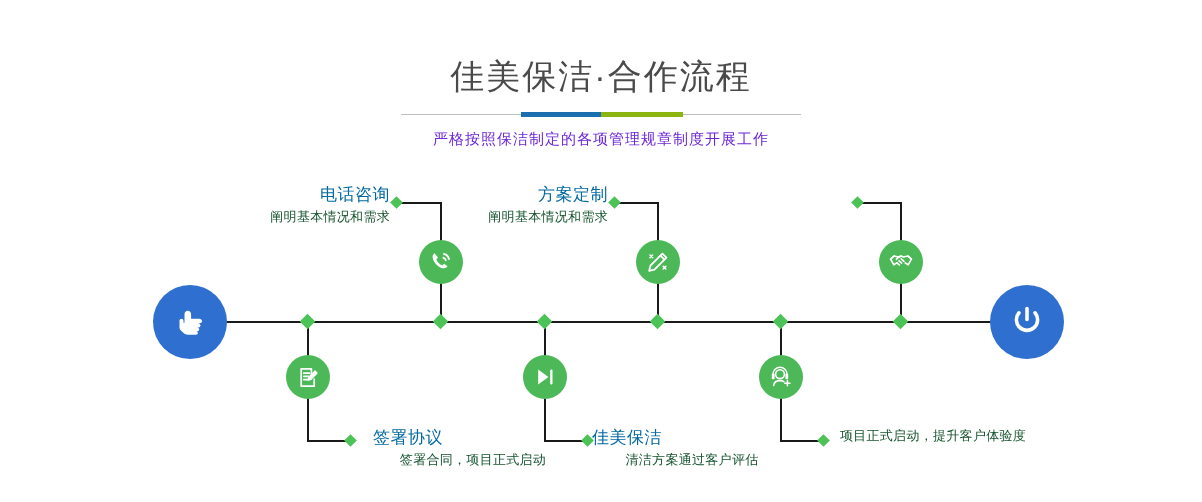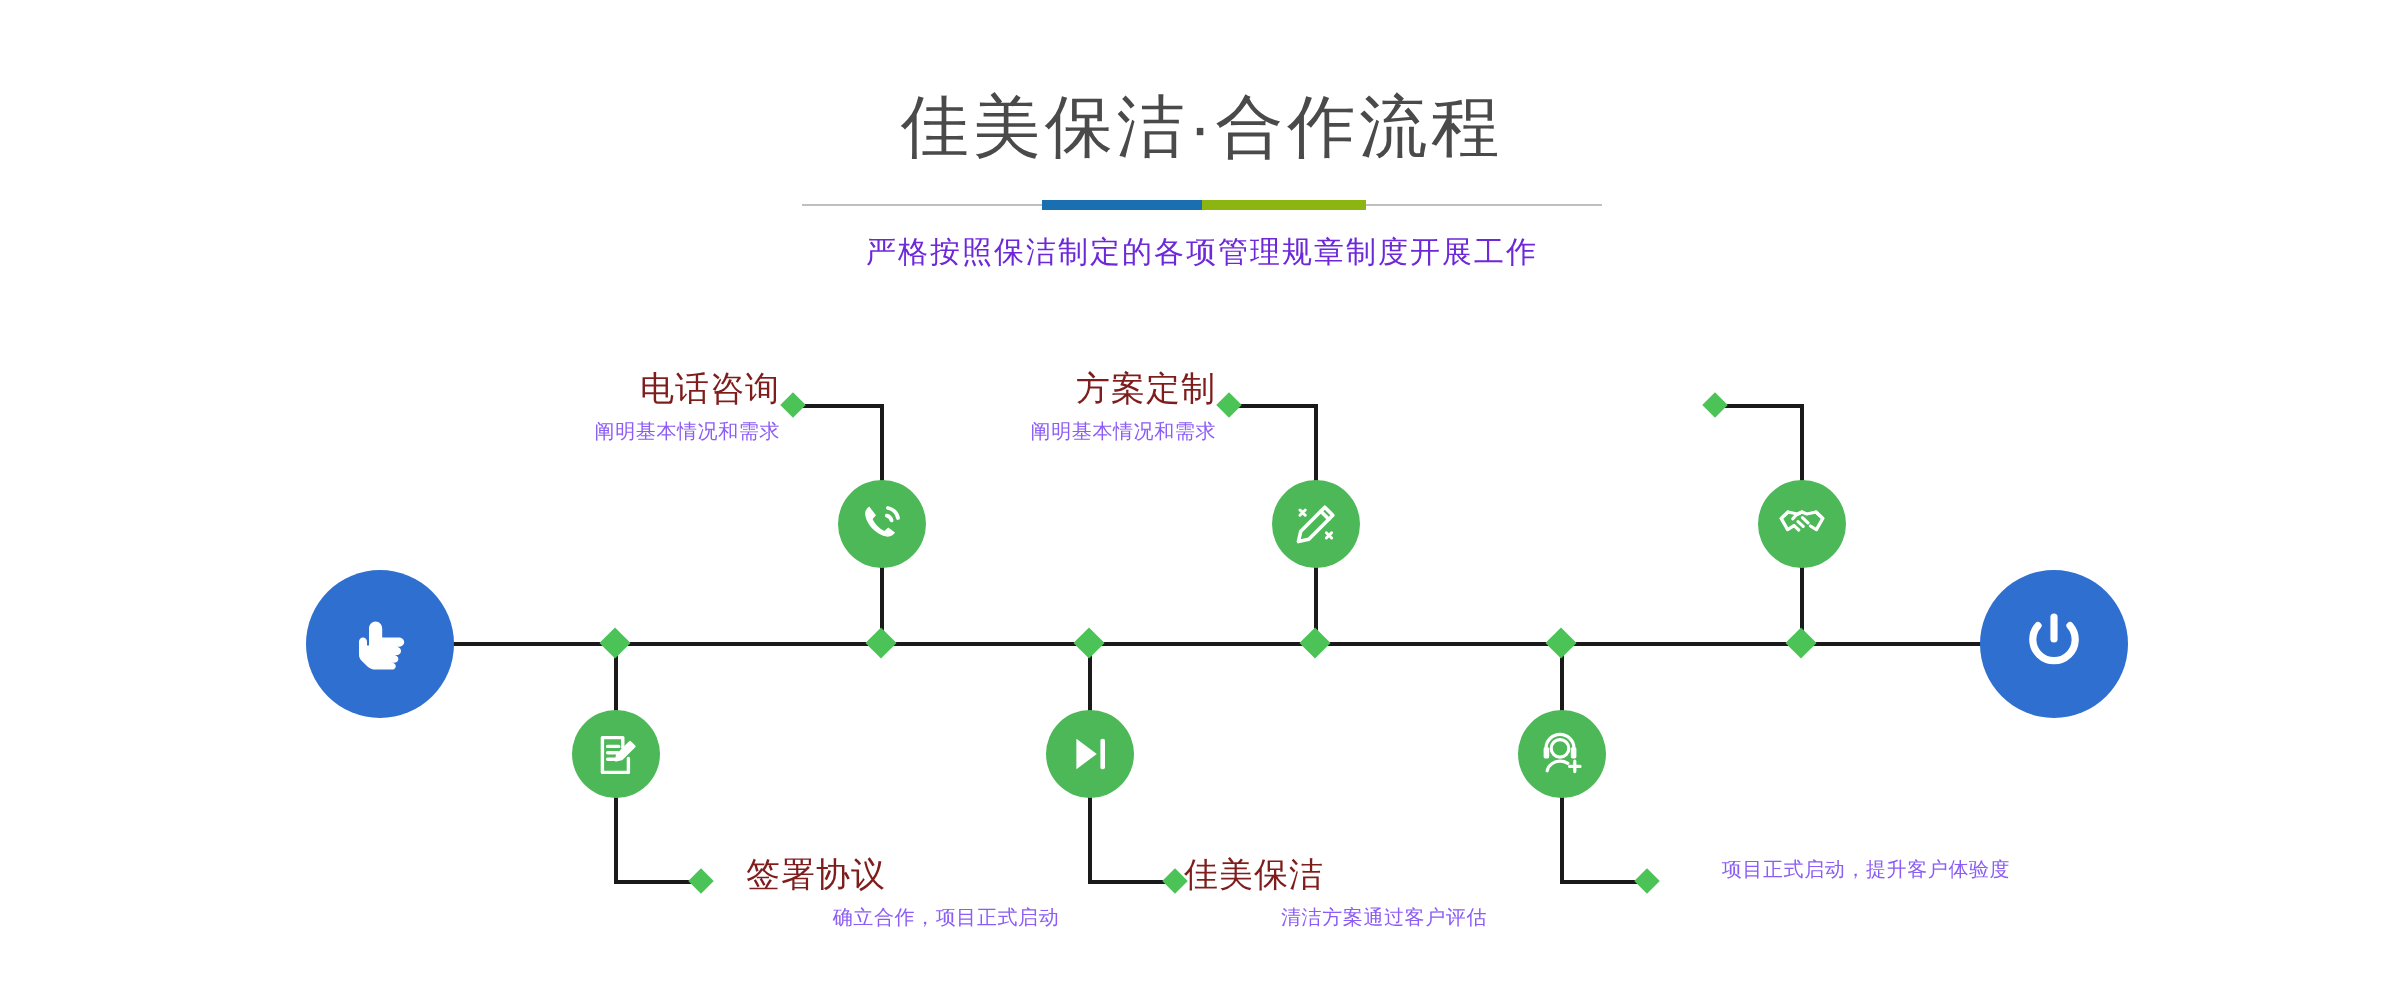--- a/index.html
+++ b/index.html
@@ -16,21 +16,21 @@
     width: 1202px;
     height: 502px;
     background: #ffffff;
     overflow: hidden;
   }
 
   
   .header {
     position: absolute;
     left: 0;
-    top: 4px;
+    top: 16px;
     width: 1202px;
     text-align: center;
   }
   .title {
     margin: 0;
     padding-top: 38px;
     font-size: 34px;
     line-height: 44px;
     font-weight: normal;
     letter-spacing: 2px;
@@ -147,28 +147,28 @@
   }
 
   
   .label-block {
     position: absolute;
     z-index: 4;
   }
   .label-title {
     font-size: 17px;
     line-height: 24px;
-    color: #7f1d1d;
+    color: #0369a1;
     white-space: nowrap;
     letter-spacing: 0.5px;
   }
   .label-desc {
-    font-size: 10px;
+    font-size: 13px;
     line-height: 20px;
-    color: #8b5cf6;
+    color: #14532d;
     white-space: nowrap;
     letter-spacing: 0.3px;
     font-family: Liberation Serif, serif;
   }
   .label-block.top { text-align: right; }
   .label-block.bottom { text-align: left; }
   .label-block.bottom .label-desc { text-align: center; }
 </style>
 </head>
 <body>
@@ -232,21 +232,21 @@
       <span>
         <svg width="25" height="25" viewBox="0 0 25 25" fill="none" stroke="#ffffff" stroke-width="1.7" stroke-linecap="round" stroke-linejoin="round">
           <path d="M5.2 3.8h10.2v5.0M5.2 3.8v17.4h13.0v-7.0"></path>
           <path d="M7.8 8.2h5.6M7.8 11.4h5.0M7.8 14.6h3.6"></path>
           <path d="M19.0 6.0l2.2 2.2-6.4 6.4-2.8 0.6 0.6-2.8z" fill="#ffffff" stroke="#ffffff" stroke-width="1.2"></path>
         </svg>
       </span>
     </div>
     <div class="label-block bottom" style="left:355px; top:426px; width:200px;margin-left:18px;">
       <div class="label-title">签署协议</div>
-      <div class="label-desc">确立合作，项目正式启动</div>
+      <div class="label-desc">签署合同，项目正式启动</div>
     </div>
 
     <div class="conn-v" style="left:657px; top:202px; height:120px;"></div>
     <div class="conn-h" style="left:615px; top:202px; width:44px;"></div>
     <div class="diamond" style="left:610px; top:198px;"></div>
     <div class="diamond axis-dot" style="left:652px; top:316px;"></div>
     <div class="node" style="left:636px; top:240px;">
       <span>
         <svg width="26" height="26" viewBox="0 0 26 26" fill="none" stroke="#ffffff" stroke-width="1.8" stroke-linecap="round" stroke-linejoin="round">
           <path d="M17.4 4.6l4.0 4.0-12.0 12.0-5.2 1.2 1.2-5.2z"></path>

